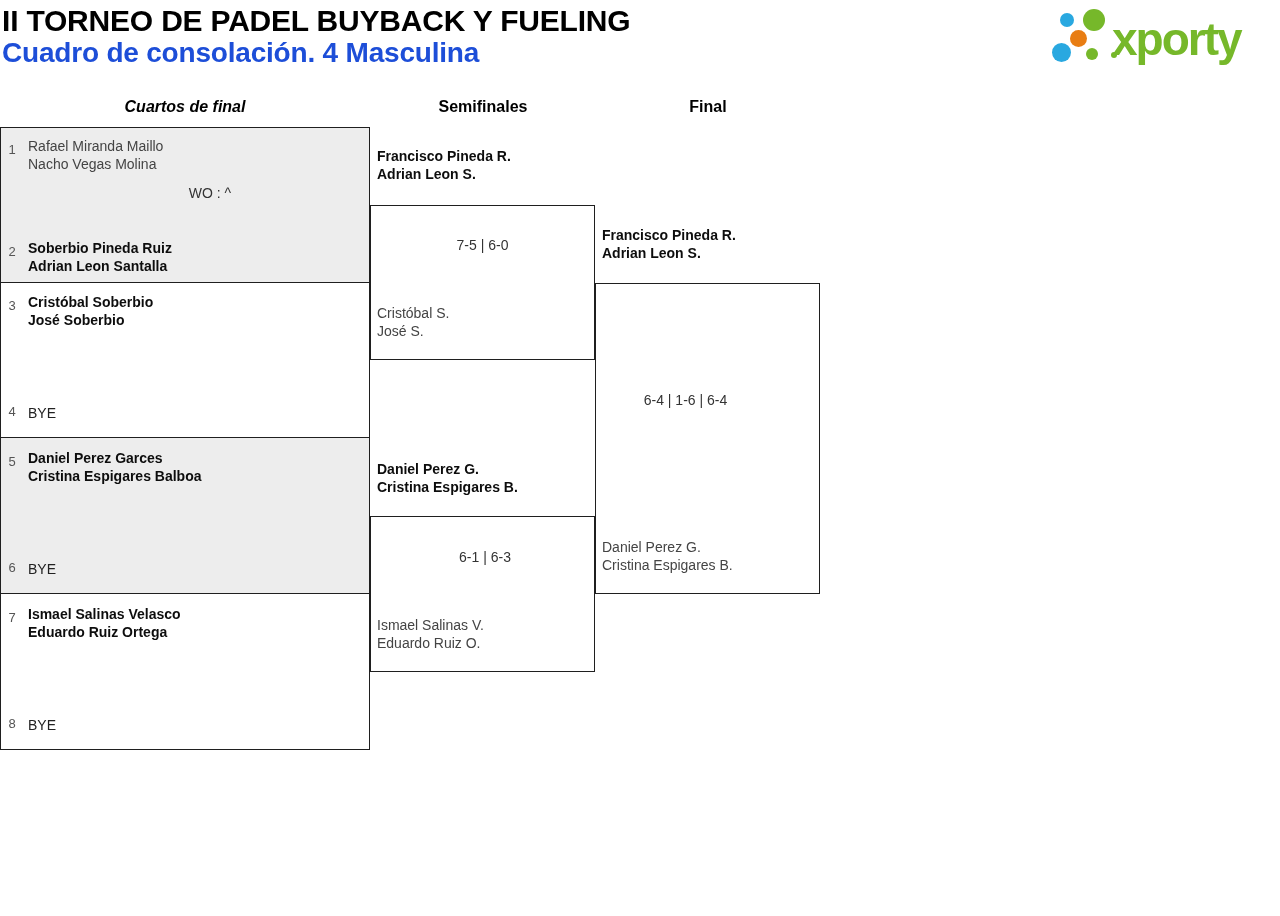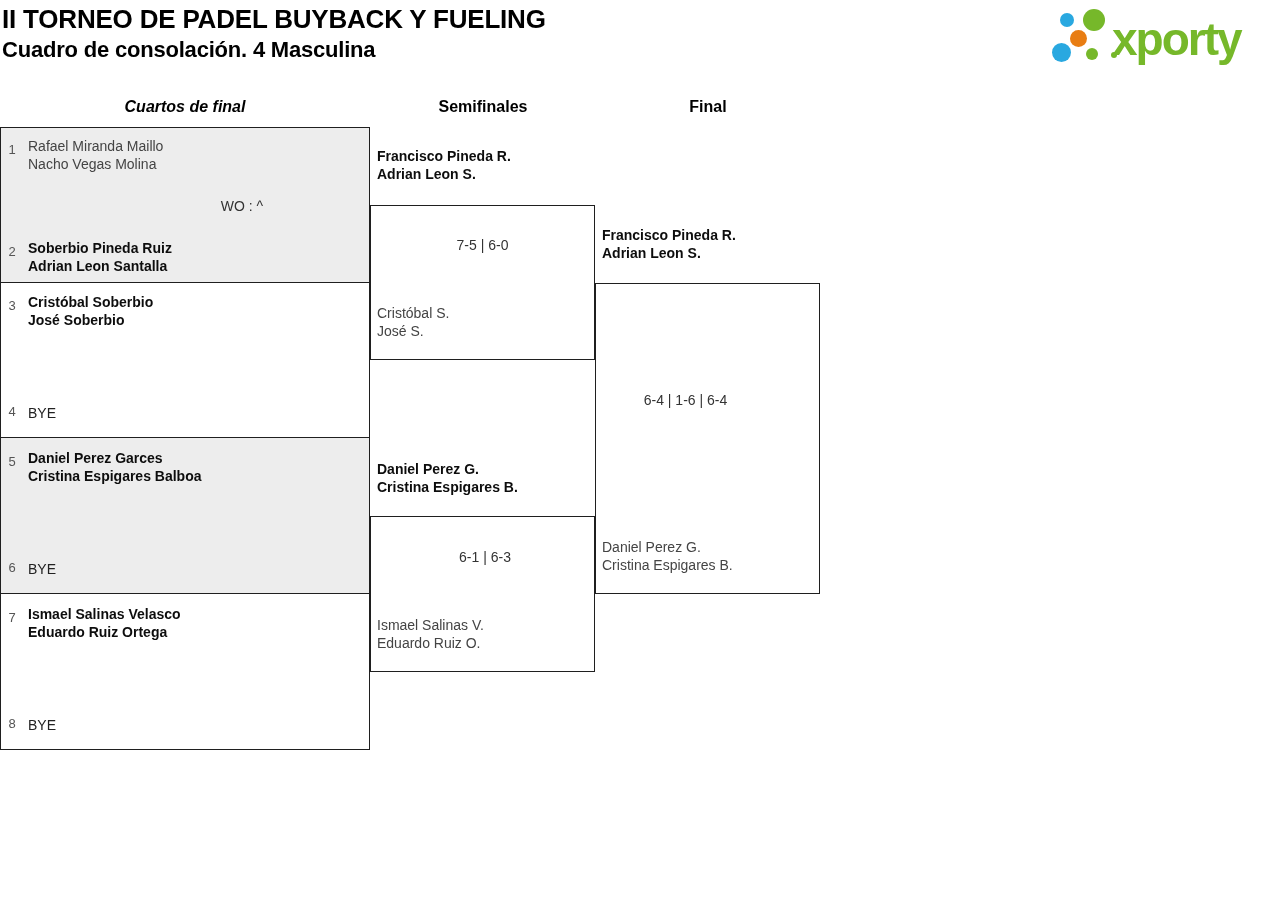--- a/index.html
+++ b/index.html
@@ -1,20 +1,20 @@
 <!DOCTYPE html>
 <html><head>
 <meta charset="utf-8">
 <style>
   html,body{margin:0;padding:0;background:#fff;}
   .page{position:relative;width:1280px;height:916px;background:#fff;overflow:hidden;
         font-family:"Liberation Sans", sans-serif;color:#111;}
   .abs{position:absolute;}
-  .title1{left:2px;top:4px;font-size:26px;font-weight:700;color:#000;letter-spacing:-0.2px;}
-  .title2{left:2px;top:37px;font-size:22px;font-weight:700;color:#000000;letter-spacing:-0.2px;}
+  .title1{left:2px;top:4px;font-size:30px;font-weight:700;color:#000;letter-spacing:-0.2px;}
+  .title2{left:2px;top:37px;font-size:28px;font-weight:700;color:#1d4ed8;letter-spacing:-0.2px;}
   .colhead{top:98px;width:300px;text-align:center;font-size:16px;font-weight:700;color:#000;}
   .box{position:absolute;border:1px solid #1f1f1f;box-sizing:border-box;background:transparent;}
   .box.gray{background:#ededed;}
   .box.noTop{border-top:none;}
   .team{position:absolute;font-size:14px;line-height:18px;color:#444;white-space:nowrap;}
   .team.winner{font-weight:700;color:#0d0d0d;}
   .seed{position:absolute;width:20px;text-align:center;font-size:13px;line-height:16px;color:#555;}
   .score{position:absolute;font-size:14px;line-height:18px;color:#333;text-align:center;}
   .logo{position:absolute;left:1050px;top:5px;width:230px;height:70px;text-align:center;}
   .dot{position:absolute;border-radius:50%;}
@@ -51,21 +51,21 @@
   <div class="box" style="left:370px;top:205px;width:225px;height:155px;"></div>
   <div class="box" style="left:370px;top:516px;width:225px;height:156px;"></div>
 
   <div class="box" style="left:595px;top:283px;width:225px;height:311px;"></div>
 
   <div class="seed" style="left:2px;top:142px;">1</div>
   <div class="team" style="left:28px;top:137px;">
     <div>Rafael Miranda Maillo</div>
     <div>Nacho Vegas Molina</div>
   </div>
-  <div class="score" style="left:0;top:197px;width:420px;margin-left:32px;">WO : ^</div>
+  <div class="score" style="left:0;top:184px;width:420px;">WO : ^</div>
   <div class="seed" style="left:2px;top:244px;">2</div>
   <div class="team winner" style="left:28px;top:239px;">
     <div>Soberbio Pineda Ruiz</div>
     <div>Adrian Leon Santalla</div>
   </div>
 
   <div class="seed" style="left:2px;top:298px;">3</div>
   <div class="team winner" style="left:28px;top:293px;">
     <div>Cristóbal Soberbio</div>
     <div>José Soberbio</div>

